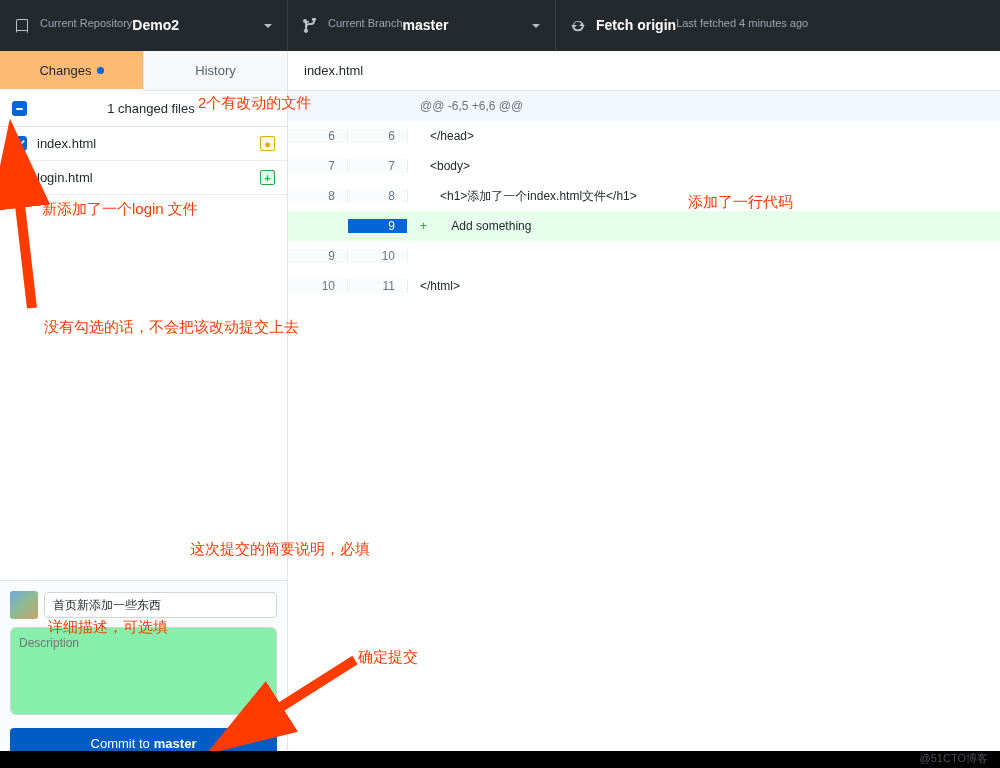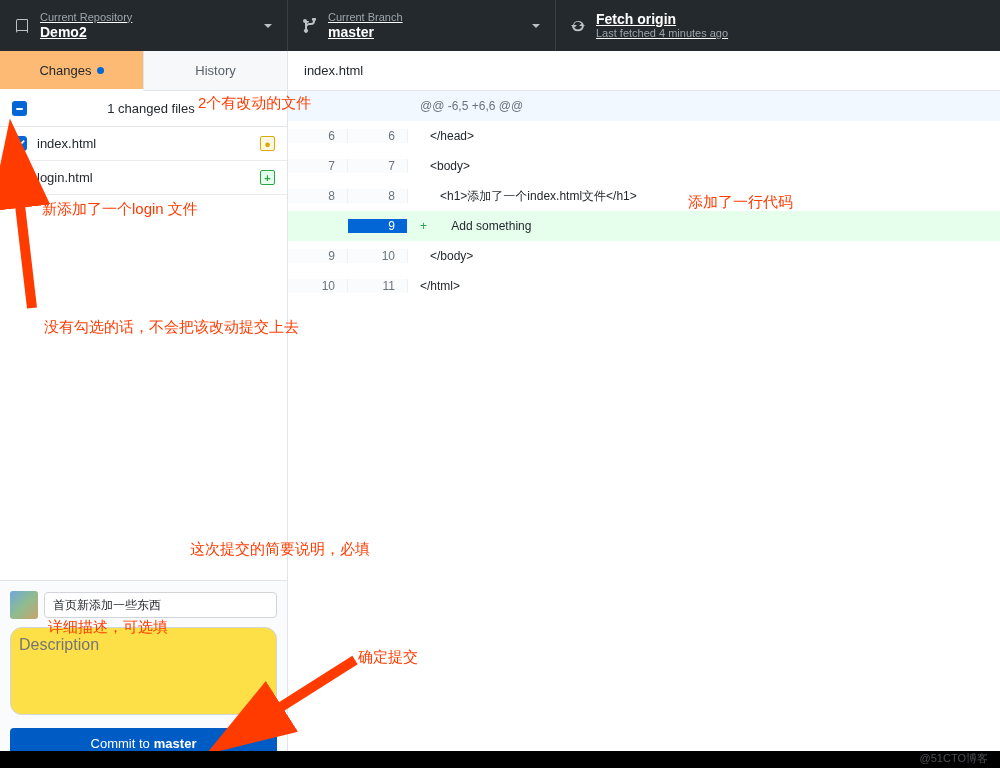--- a/index.html
+++ b/index.html
@@ -1,21 +1,21 @@
 <!DOCTYPE html>
 <html><head>
   <meta charset="utf-8">
   <style>
     * { box-sizing: border-box; margin: 0; padding: 0; font-family: -apple-system, BlinkMacSystemFont, "Segoe UI", Helvetica, Arial, sans-serif; }
     body { width: 1000px; height: 768px; background: #fff; position: relative; overflow: hidden; font-size: 13px; color: #1b1f23; }
 
     .top-bar { height: 51px; background: #24292e; display: flex; align-items: stretch; color: #fff; }
     .top-section { display: flex; align-items: center; padding: 0 14px; border-right: 1px solid #3a3f44; position: relative; cursor: pointer; }
     .top-section .icon { width: 16px; height: 16px; margin-right: 10px; fill: #bcc1c6; }
-    .top-section .labels { display: flex; flex-direction: column; line-height: 1.2; text-decoration: underline; }
+    .top-section .labels { display: flex; flex-direction: row; line-height: 1.2; }
     .top-section .small-label { font-size: 11px; color: #9da5ad; }
     .top-section .main-label { font-size: 14px; font-weight: 600; color: #fff; }
     .ts-repo { width: 288px; }
     .ts-branch { width: 268px; }
     .ts-fetch { flex: 1; border-right: none; }
     .chevron { position: absolute; right: 14px; top: 50%; transform: translateY(-50%); width: 10px; height: 10px; fill: #bcc1c6; }
 
     .body { display: flex; height: calc(100% - 51px); }
     .sidebar { width: 288px; border-right: 1px solid #e1e4e8; display: flex; flex-direction: column; background: #fff; }
     .tabs { display: flex; height: 40px; border-bottom: 1px solid #e1e4e8; }
@@ -35,21 +35,21 @@
     .file-row .cb.checked svg { fill: #fff; width: 10px; height: 10px; }
     .file-row .fname { flex: 1; color: #24292e; }
     .status-box { width: 15px; height: 15px; border-radius: 2px; display: flex; align-items: center; justify-content: center; font-size: 11px; font-weight: bold; }
     .status-mod { border: 1px solid #dbab09; color: #dbab09; background: #fff8e0; }
     .status-add { border: 1px solid #28a745; color: #28a745; background: #e6ffed; }
 
     .commit-panel { padding: 10px; border-top: 1px solid #e1e4e8; background:#fafbfc; }
     .summary-row { display: flex; align-items: center; gap: 6px; margin-bottom: 8px; }
     .avatar { width: 28px; height: 28px; border-radius: 3px; background: linear-gradient(135deg,#6fa8dc,#8fbc8f,#c9a26b); }
     .summary-input { flex: 1; height: 26px; border: 1px solid #d1d5da; border-radius: 4px; padding: 0 8px; font-size: 12px; color: #24292e; background:#fff; }
-    .desc-area { width: 100%; height: 88px; border: 1px solid #d1d5da; border-radius: 12px; padding: 8px; font-size: 16px; color: #6a737d; resize: none; background:#fde047; }
+    .desc-area { width: 100%; height: 88px; border: 1px solid #d1d5da; border-radius: 6px; padding: 8px; font-size: 12px; color: #6a737d; resize: none; background:#86efac; }
     .commit-btn { margin-top: 10px; width: 100%; height: 30px; background: #005cc5; color: #fff; border: none; border-radius: 4px; font-size: 13px; font-weight: 500; cursor: pointer; display:flex; align-items:center; justify-content:center; gap:4px; }
     .commit-btn b { font-weight: 700; }
 
     .diff-area { flex: 1; display: flex; flex-direction: column; }
     .diff-header { height: 40px; display: flex; align-items: center; padding: 0 16px; border-bottom: 1px solid #e1e4e8; font-size: 13px; color: #24292e; }
     .diff-body { font-family: SFMono-Regular, Consolas, "Liberation Mono", Menlo, monospace; font-size: 12px; }
     .diff-line { display: flex; height: 30px; align-items: center; }
     .diff-line .ln { width: 60px; text-align: right; padding-right: 12px; color: #6a737d; background: #fafbfc; border-right: 1px solid #eef0f2; user-select:none; }
     .diff-line .code { flex: 1; padding-left: 12px; color: #24292e; white-space: pre; }
     .diff-hunk { background: #f1f8ff; }
@@ -178,21 +178,20 @@
         <div class="code">      &lt;h1&gt;添加了一个index.html文件&lt;/h1&gt;</div>
       </div>
       <div class="diff-line diff-add diff-selected">
         <div class="ln"></div>
         <div class="ln new">9</div>
         <div class="code"><span class="sign">+</span><span>      Add something</span></div>
       </div>
       <div class="diff-line">
         <div class="ln">9</div>
         <div class="ln">10</div>
-        <div class="code">   &lt;/body&gt;</div>
       </div>
       <div class="diff-line">
         <div class="ln">10</div>
         <div class="ln">11</div>
         <div class="code">&lt;/html&gt;</div>
       </div>
     </div>
   </div>
 </div>
 

